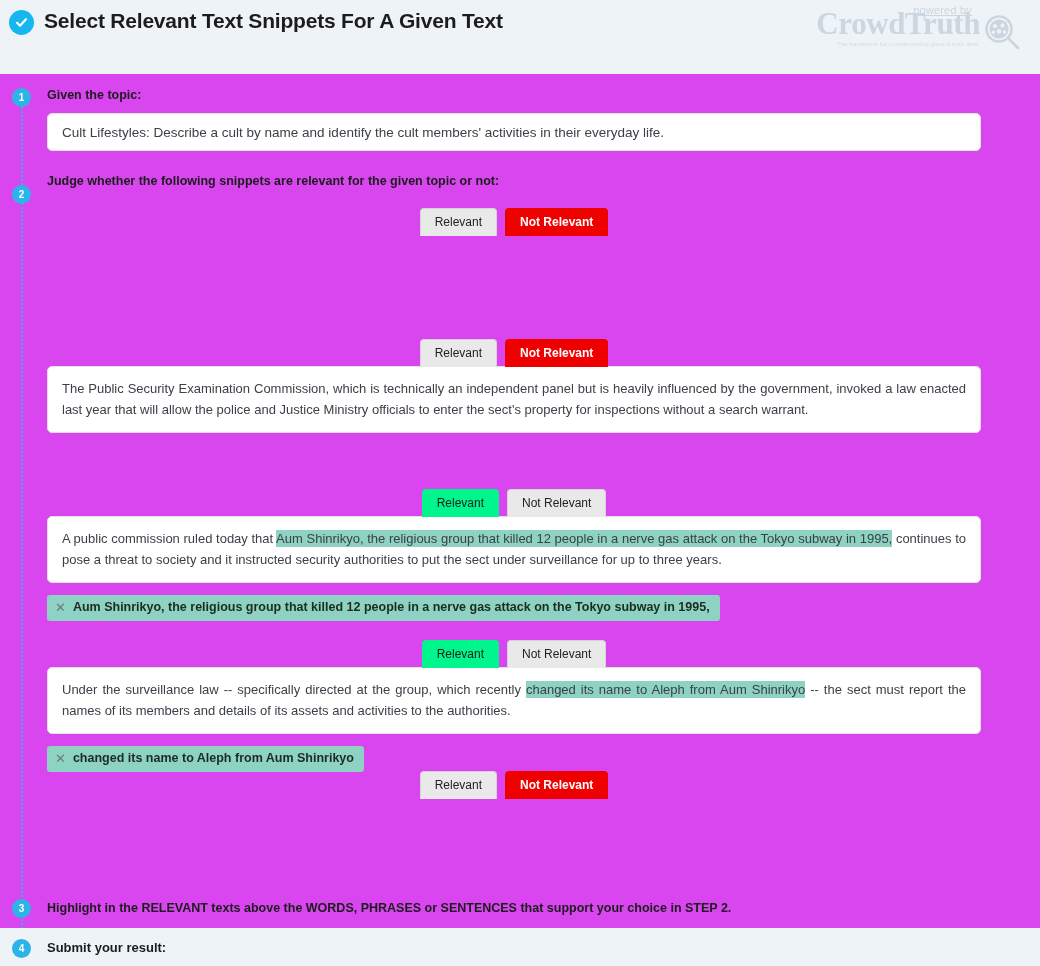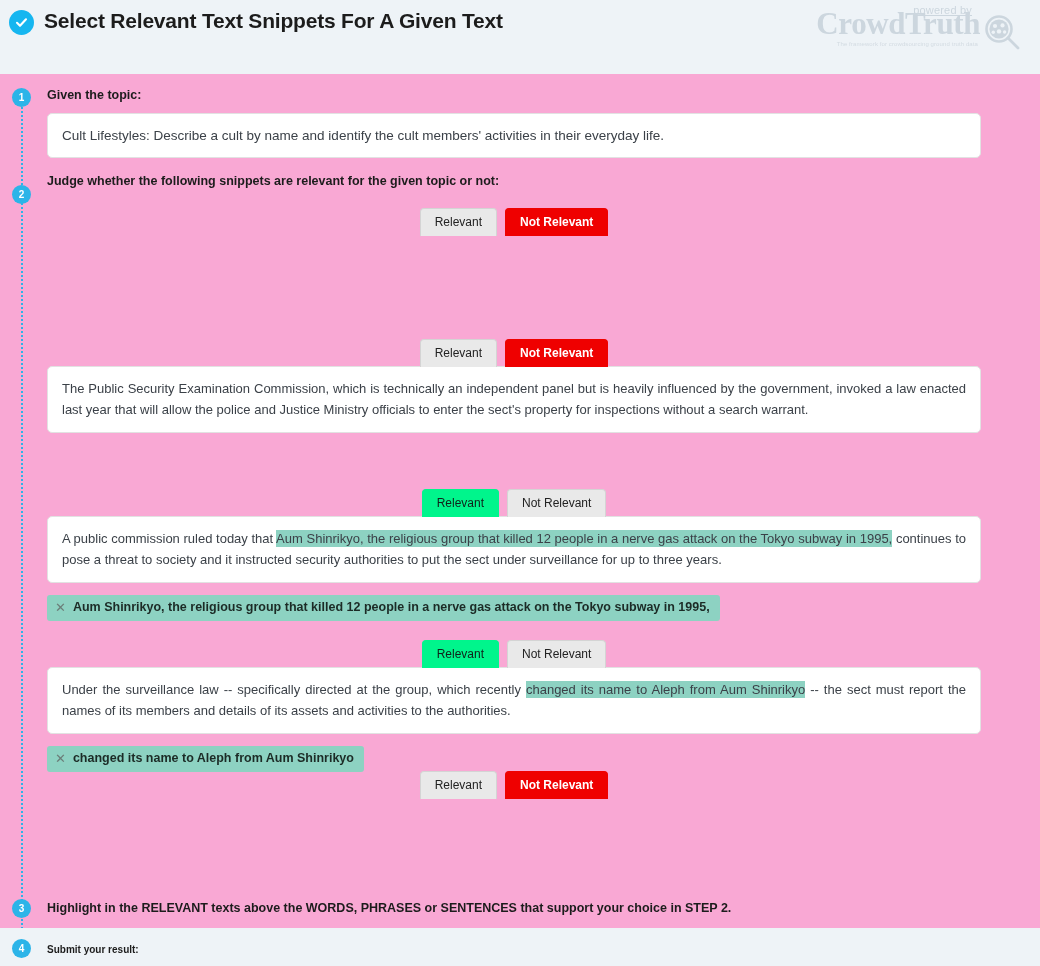--- a/index.html
+++ b/index.html
@@ -7,21 +7,21 @@
     margin: 0; padding: 0;
     width: 1040px; height: 966px;
     background: #ffffff;
     font-family: "Liberation Sans", sans-serif;
     -webkit-font-smoothing: antialiased;
   }
   #page {
     position: relative;
     width: 1040px; height: 966px;
     overflow: hidden;
-    background: #f9a8d4;
+    background: #d946ef;
   }
 
   
   .header {
     position: relative;
     height: 74px;
     background: #eef3f7;
     display: flex;
     align-items: flex-start;
   }
@@ -115,21 +115,21 @@
     left: 47px;
     font-size: 12.5px;
     font-weight: bold;
     color: #1c1c1c;
     white-space: nowrap;
   }
 
   .topic-box {
     position: absolute;
     left: 47px; top: 39px;
-    width: 934px; height: 45px;
+    width: 934px; height: 38px;
     border: 1px solid #e2e2e2;
     border-radius: 5px;
     background: #ffffff;
     display: flex;
     align-items: center;
     padding: 0 14px;
   }
   .topic-text {
     font-size: 13.5px;
     color: #3b4148;
@@ -204,21 +204,21 @@
   
   .footer-band {
     position: absolute;
     left: 0; bottom: 0;
     width: 1040px; height: 38px;
     background: #eef3f7;
   }
   .footer-label {
     position: absolute;
     left: 47px; bottom: 11px;
-    font-size: 10px;
+    font-size: 13px;
     font-weight: bold;
     color: #1c1c1c;
   }
 </style>
 </head>
 <body>
 
 <div id="page">
 
   <div class="header">

